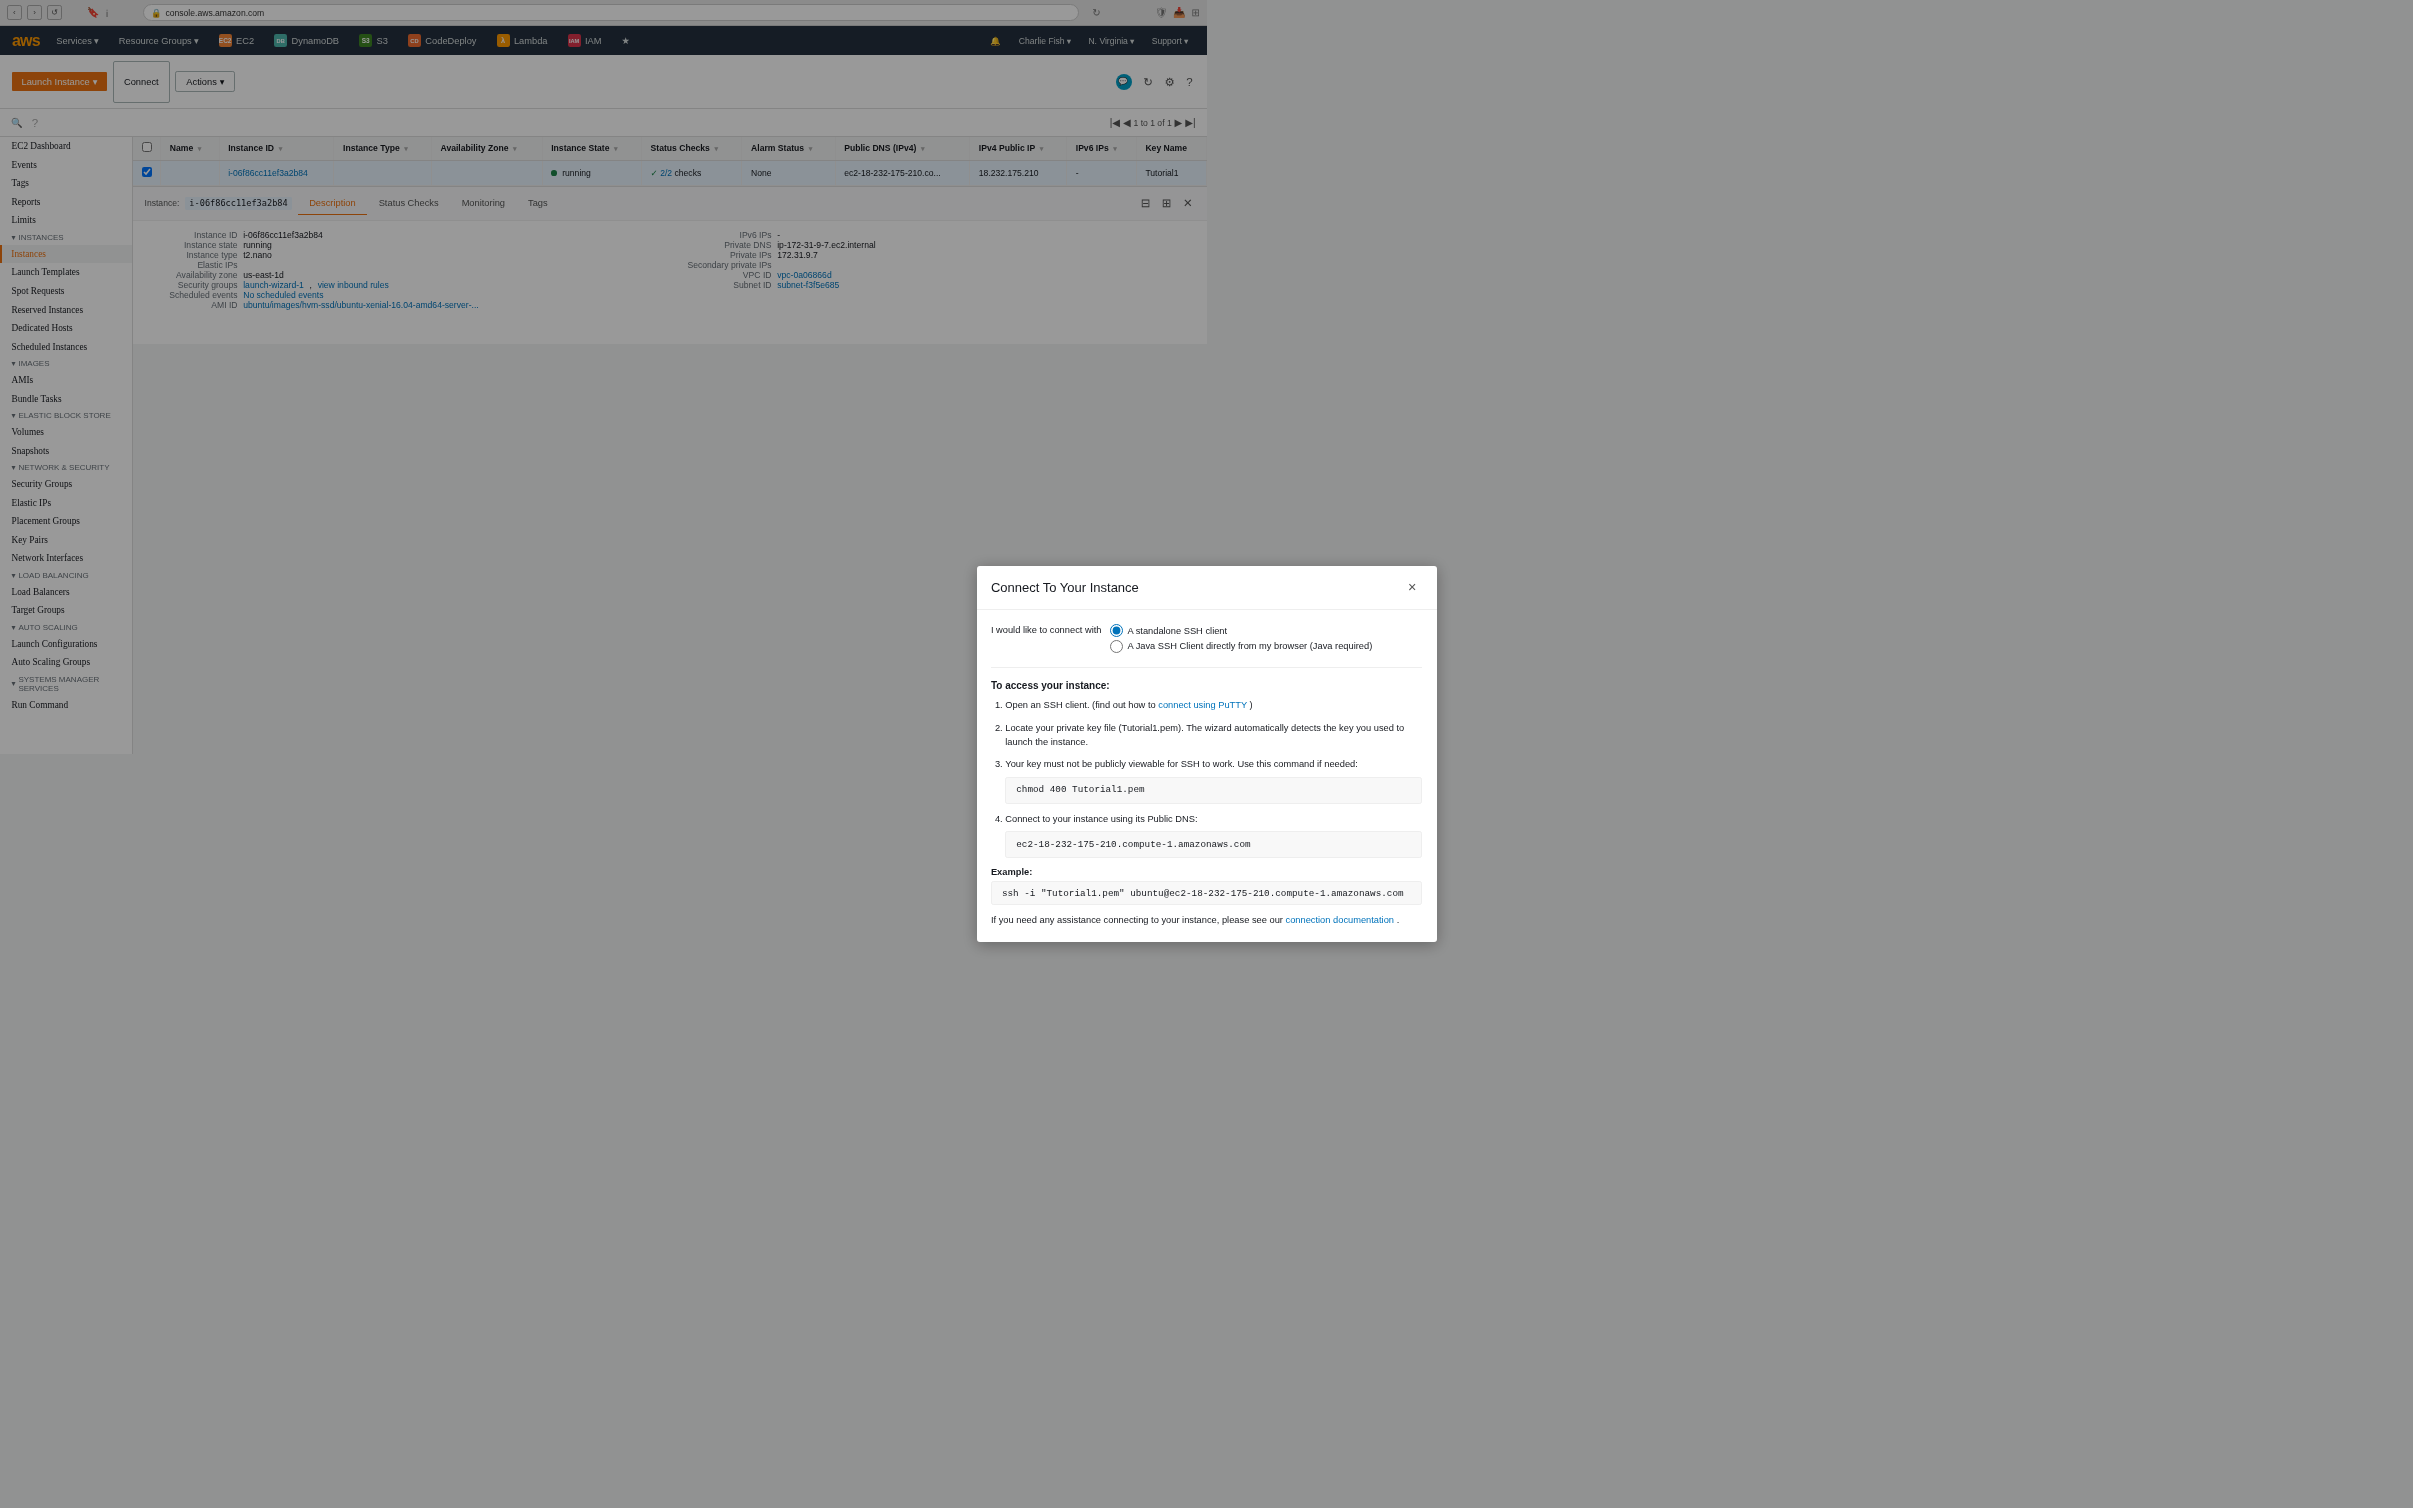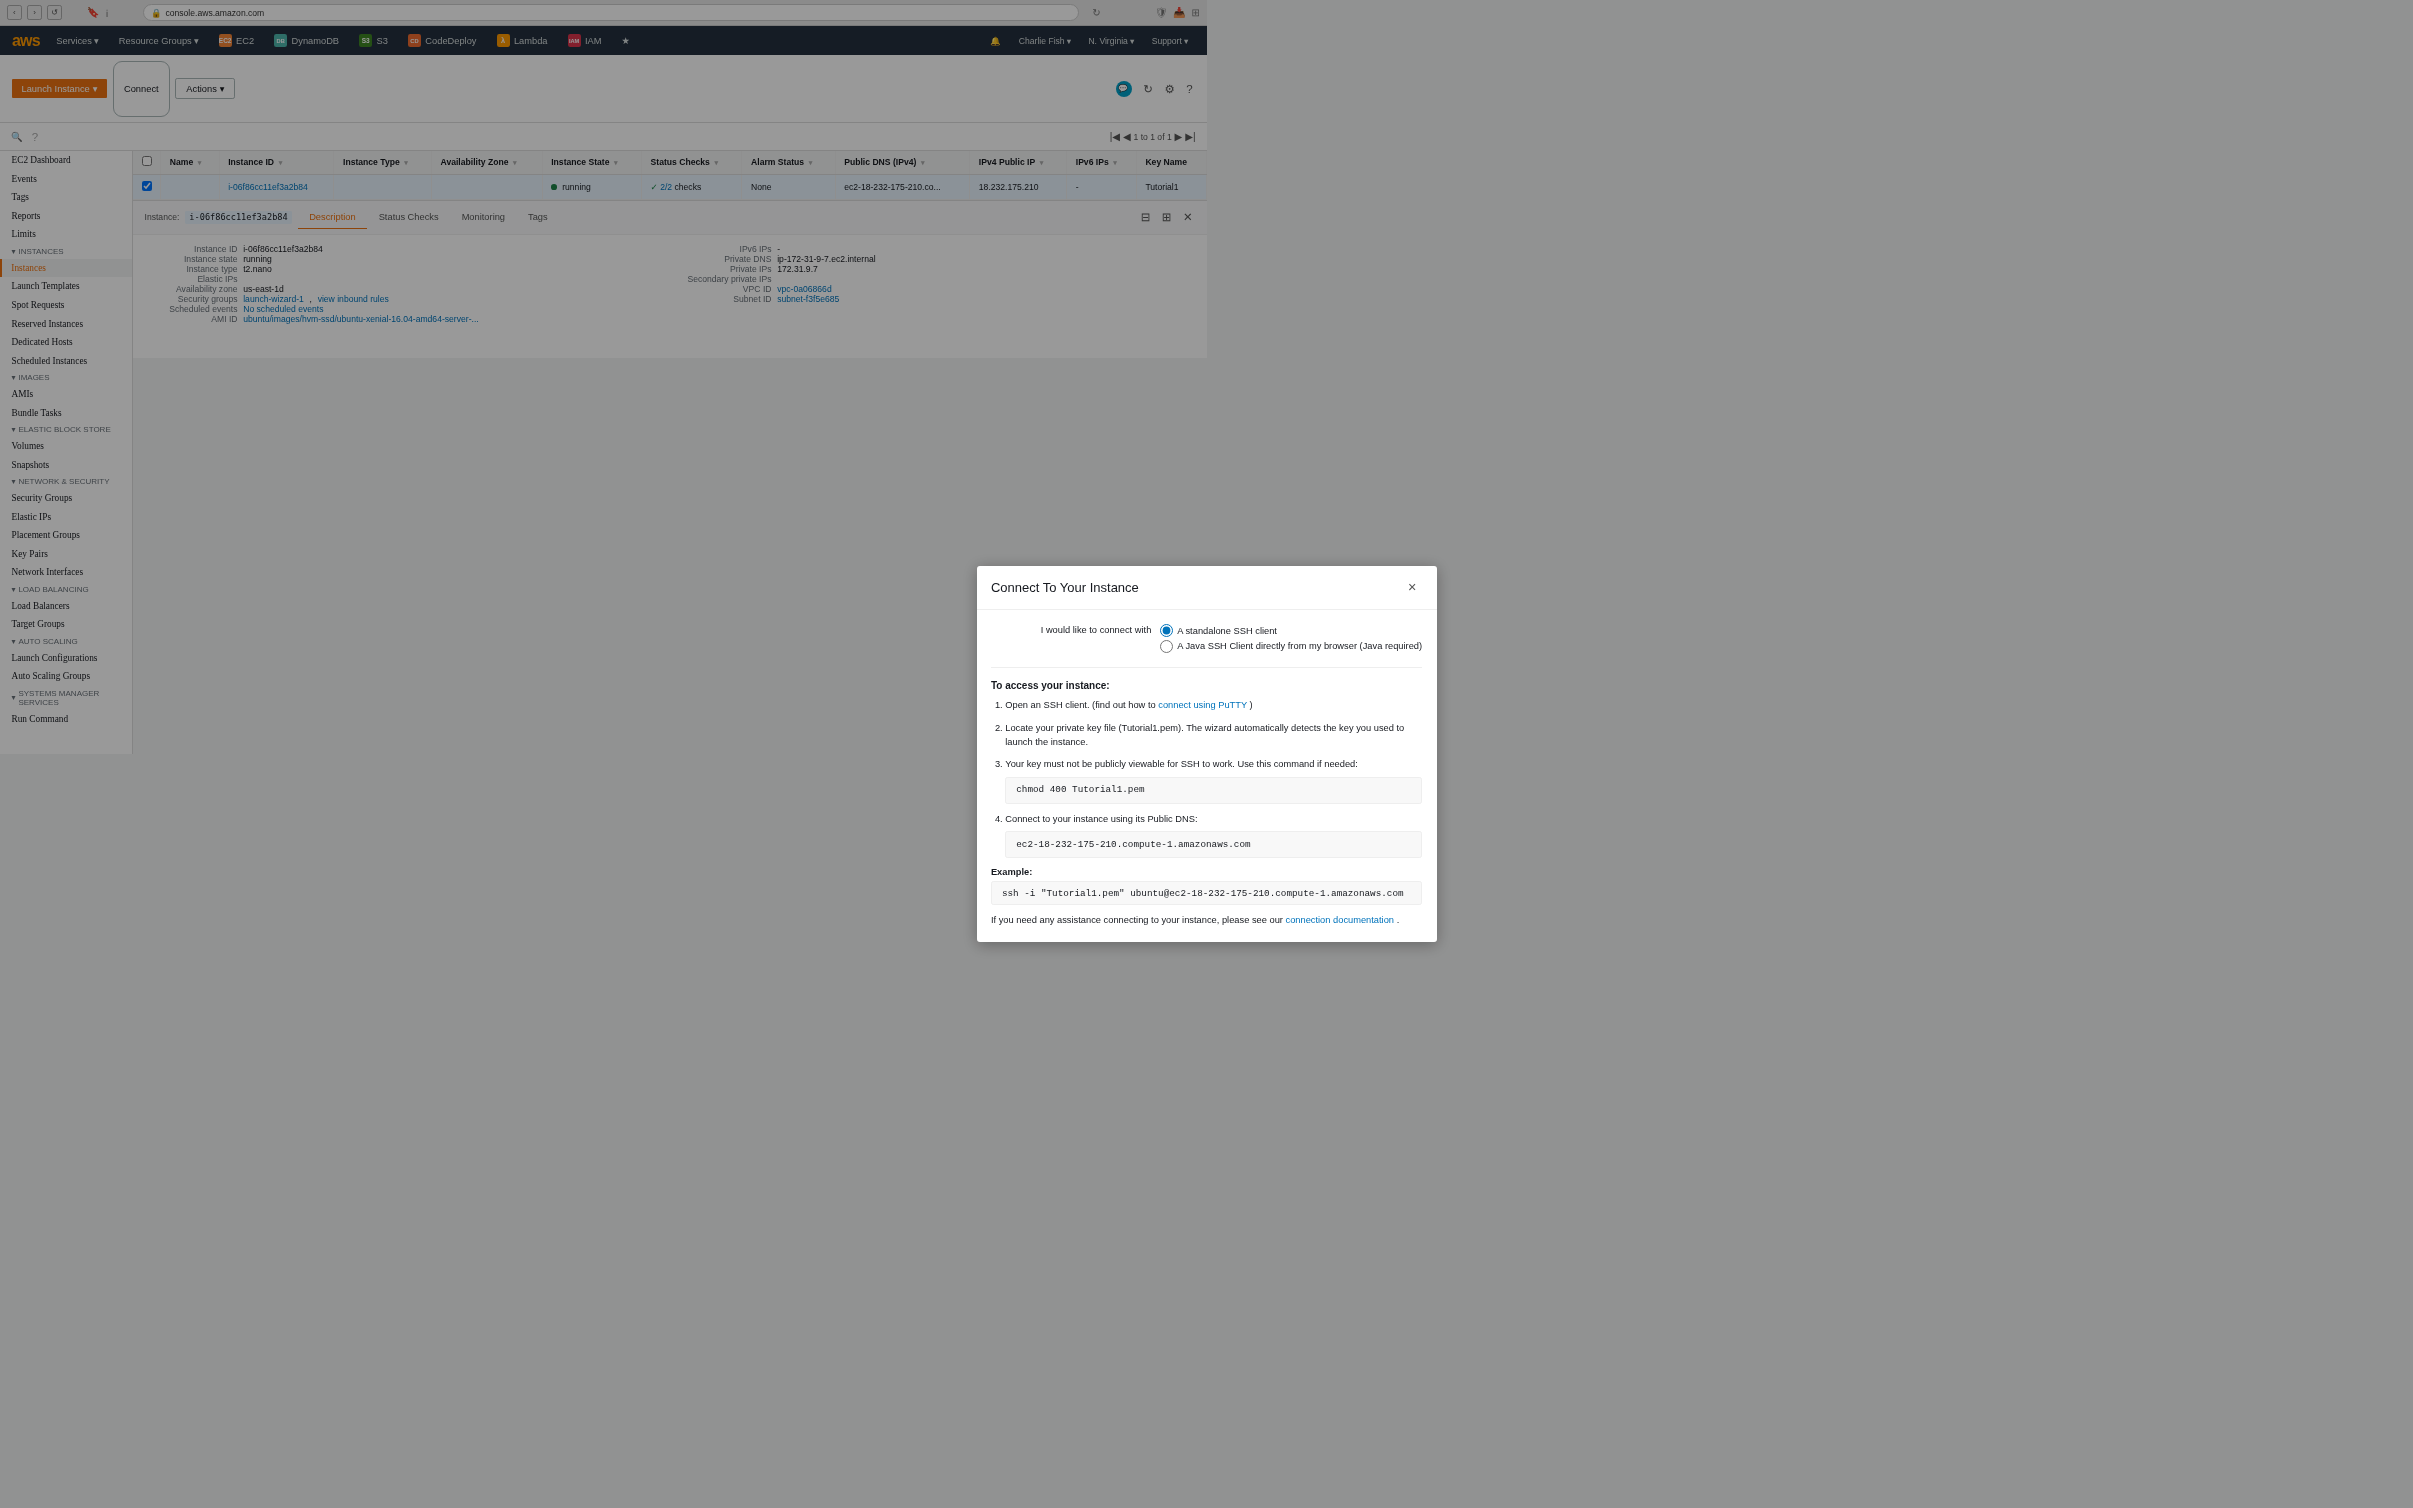--- a/index.html
+++ b/index.html
@@ -66,22 +66,22 @@
       padding: 4.3px 10px;
       border-radius: 1px;
       font-size: 9.3px;
       cursor: pointer;
       display: flex; align-items: center; gap: 2.9px;
     }
     .btn-secondary {
       background: white;
       color: #16191f;
       border: 0.7px solid #aab7b8;
-      padding: 22px 10px;
-      border-radius: 9px;
+      padding: 15px 10px;
+      border-radius: 2px;
       font-size: 9.3px;
       cursor: pointer;
       display: flex; align-items: center; gap: 2.9px;
     }
     .btn-actions {
       background: white;
       color: #16191f;
       border: 0.7px solid #aab7b8;
       padding: 4.3px 10px;
       border-radius: 2.2px;
@@ -219,21 +219,21 @@
       display: flex; align-items: center; justify-content: center;
       width: 20px; height: 20px;
     }
     .modal-body { padding: 14.4px; }
     .modal-footer {
       padding: 11.5px 14.4px;
       display: flex; justify-content: flex-end; gap: 5.7px;
       border-top: 0.7px solid #eee;
     }
     .connect-option-row {
-      display: flex; align-items: flex-start; margin-bottom: 5.7px; justify-content: flex-end;
+      display: flex; align-items: flex-start; margin-bottom: 5.7px;
     }
     .connect-label { font-size: 9.3px; color: #16191f; margin-right: 8.6px; margin-top: 1.4px; }
     .radio-option { display: flex; align-items: center; gap: 4.3px; margin-bottom: 2.9px; font-size: 9.3px; cursor: pointer; }
     .radio-option input { margin: 0; }
     .divider-line { border: none; border-top: 0.7px solid #eee; margin: 11.5px 0; }
     .modal-section-title { font-size: 10px; font-weight: 600; color: #16191f; margin-bottom: 8.6px; }
     .steps-list { list-style: decimal; padding-left: 14.4px; }
     .steps-list li { margin-bottom: 8.6px; font-size: 9.3px; line-height: 1.5; }
     .code-block {
       background: #f8f8f8; border: 0.7px solid #eee;

